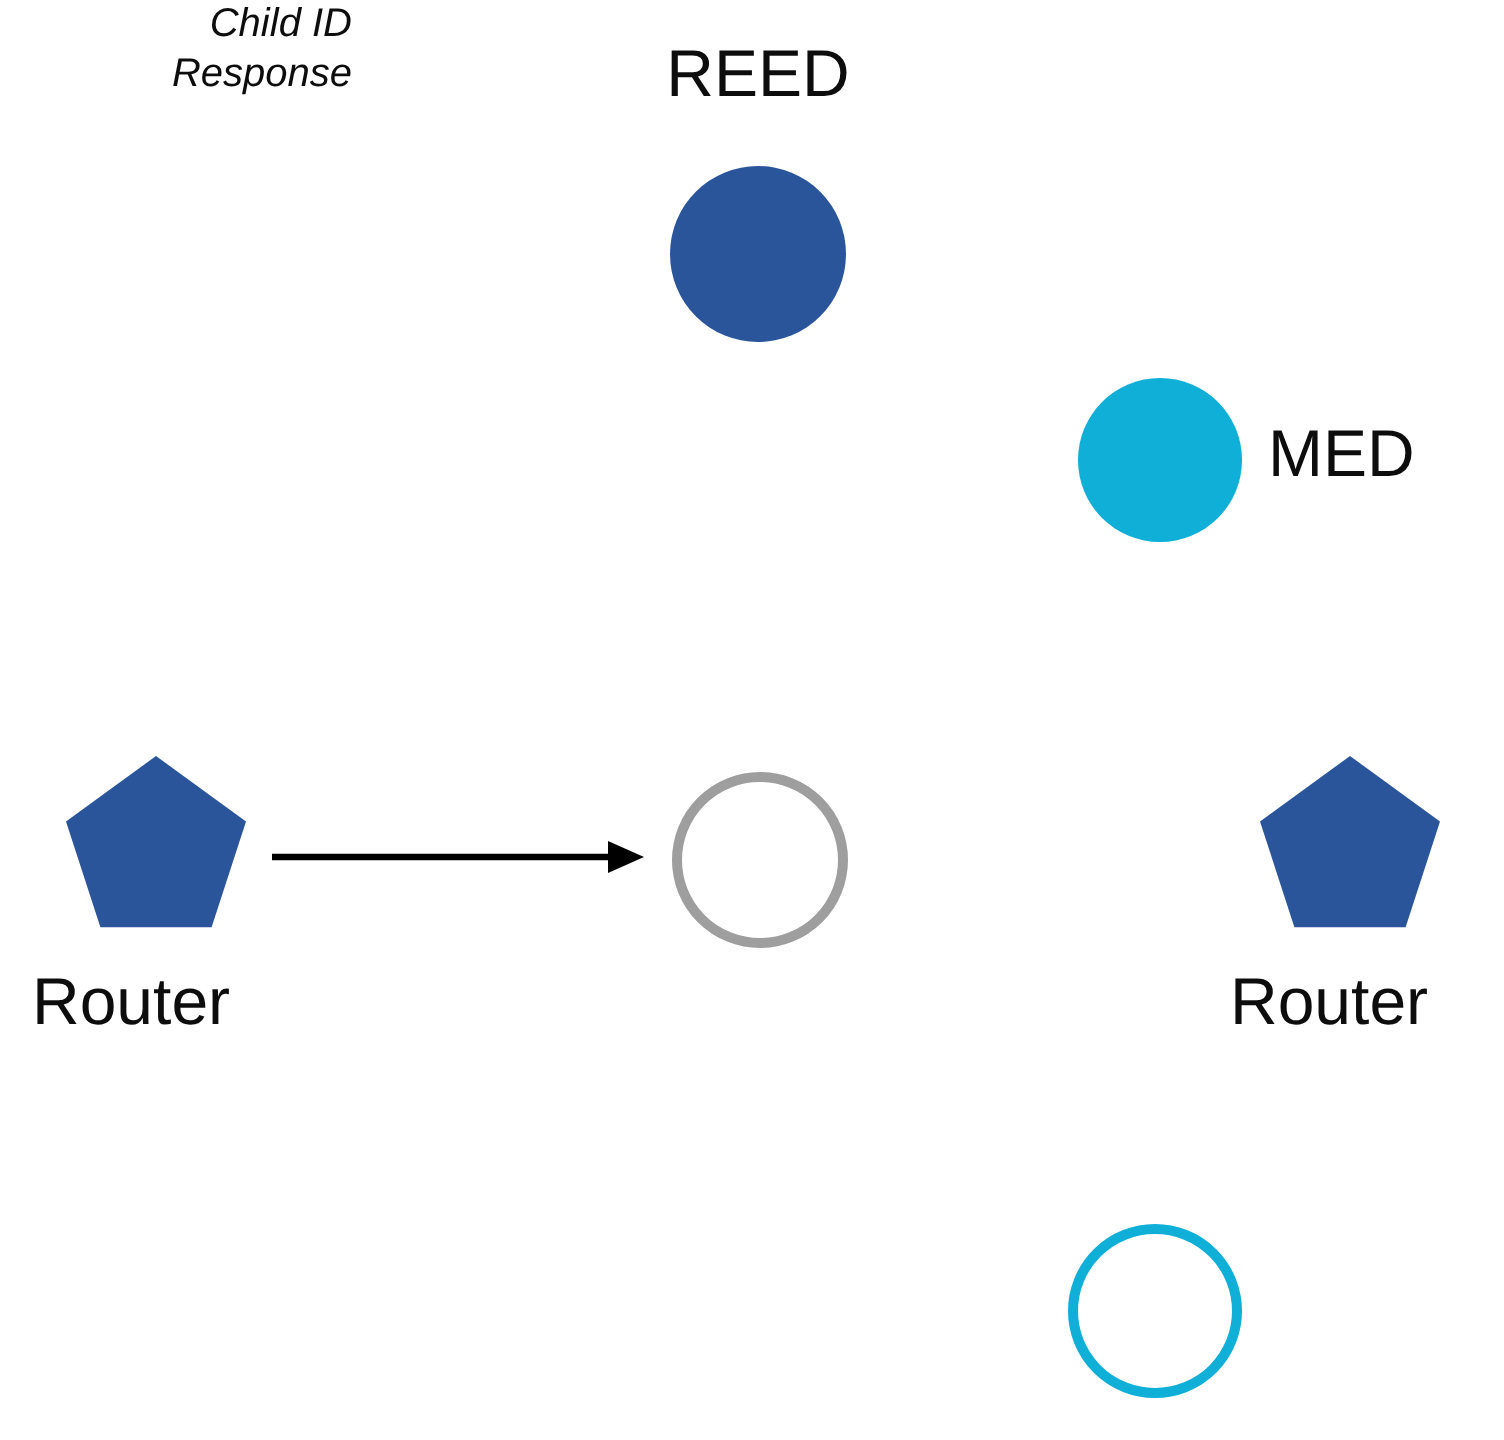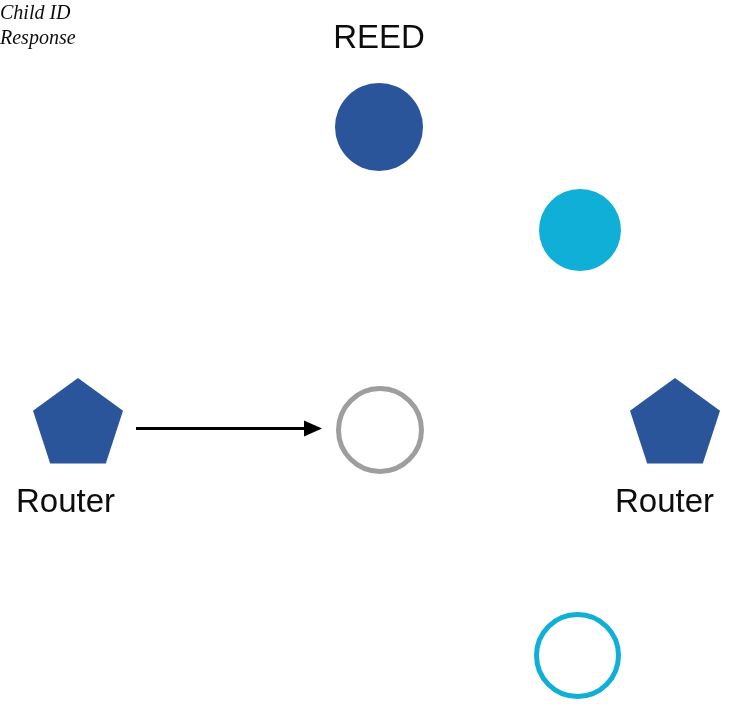--- a/index.html
+++ b/index.html
@@ -54,26 +54,25 @@
   #router-left-label {
     left: 16px; top: 484px;
     font-size: 33px;
   }
 
   
   #message-arrow { left: 130px; top: 414px; }
   #message-label {
     left: 140px; top: 362px;
     width: 176px;
-    text-align: left;
+    text-align: right;
     font-size: 20px;
     font-style: italic;
     line-height: 25px;
     color: #0d0d0d;
-    font-family: Liberation Serif, serif;
   }
 
   
   #pending-node-circle { left: 332px; top: 382px; }
 
   
   #router-right-shape { left: 627px; top: 375px; }
   #router-right-label {
     left: 615px; top: 484px;
     font-size: 33px;
@@ -94,20 +93,21 @@
   <div class="node-label" id="reed-label">REED</div>
 
   <svg class="node-svg" id="reed-circle" width="96" height="96" viewBox="0 0 96 96">
     <circle cx="48" cy="48" r="44" fill="#2B559B"></circle>
   </svg>
 
   <svg class="node-svg" id="med-circle" width="90" height="90" viewBox="0 0 90 90">
     <circle cx="45" cy="45" r="41" fill="#0FAFD8"></circle>
   </svg>
 
+  <div class="node-label" id="med-label">MED</div>
 
   <svg class="node-svg" id="router-left-shape" width="96" height="96" viewBox="0 0 96 96">
     <polygon points="48,3 93,35.7 75.8,88.6 20.2,88.6 3,35.7" fill="#2B559B"></polygon>
   </svg>
 
   <div class="node-label" id="router-left-label">Router</div>
 
   <div id="message-label">
     <span>Child ID</span><br>
     <span>Response</span>

